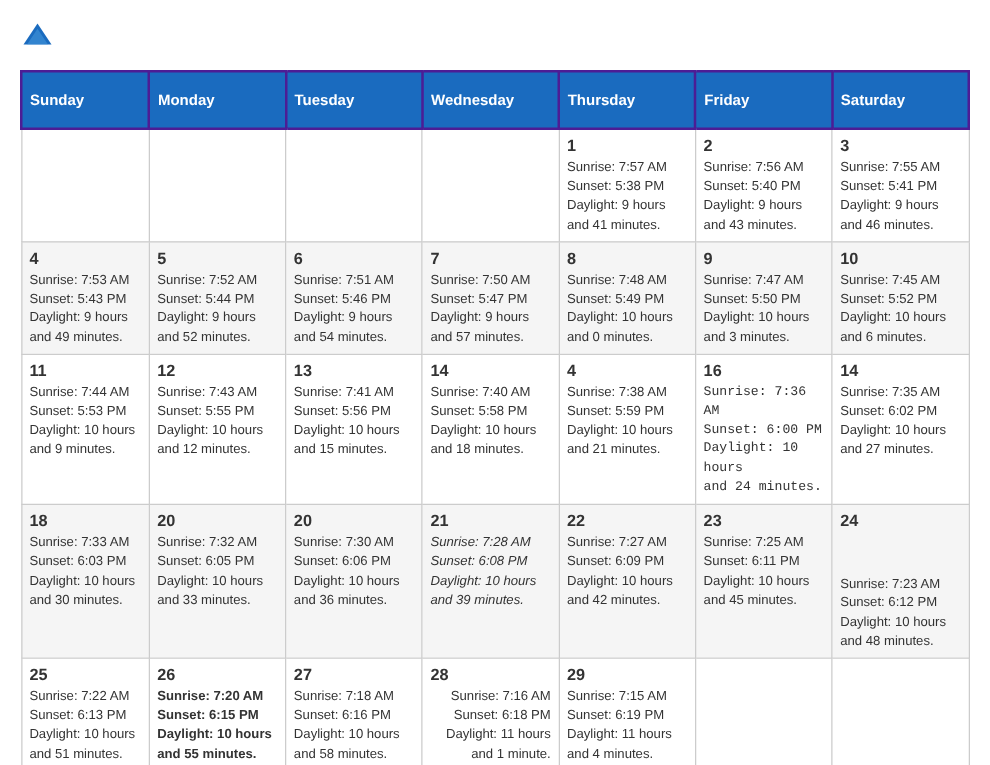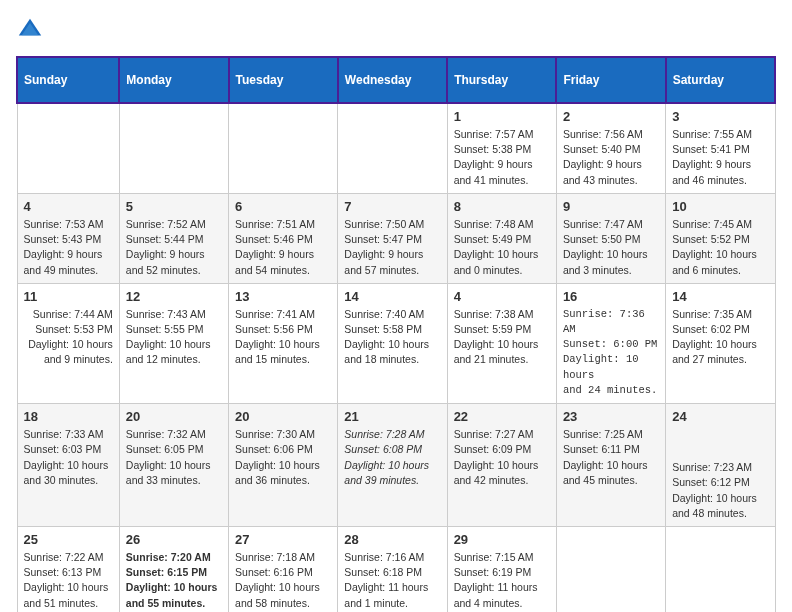--- a/index.html
+++ b/index.html
@@ -194,21 +194,21 @@
           <span class="day-number">10</span>
           <div class="day-info" style="white-space: pre-line;">Sunrise: 7:45 AM
 Sunset: 5:52 PM
 Daylight: 10 hours
 and 6 minutes.</div>
         </td>
       </tr>
       <tr>
         <td>
           <span class="day-number">11</span>
-          <div class="day-info" style="white-space: pre-line; text-align: right;">Sunrise: 7:44 AM
+          <div class="day-info" style="white-space: pre-line;">Sunrise: 7:44 AM
 Sunset: 5:53 PM
 Daylight: 10 hours
 and 9 minutes.</div>
         </td>
         <td>
           <span class="day-number">12</span>
           <div class="day-info" style="white-space: pre-line;">Sunrise: 7:43 AM
 Sunset: 5:55 PM
 Daylight: 10 hours
 and 12 minutes.</div>
@@ -317,21 +317,21 @@
         </td>
         <td>
           <span class="day-number">27</span>
           <div class="day-info" style="white-space: pre-line;">Sunrise: 7:18 AM
 Sunset: 6:16 PM
 Daylight: 10 hours
 and 58 minutes.</div>
         </td>
         <td>
           <span class="day-number">28</span>
-          <div class="day-info" style="white-space: pre-line;">Sunrise: 7:16 AM
+          <div class="day-info" style="white-space: pre-line; text-align: right;">Sunrise: 7:16 AM
 Sunset: 6:18 PM
 Daylight: 11 hours
 and 1 minute.</div>
         </td>
         <td>
           <span class="day-number">29</span>
           <div class="day-info" style="white-space: pre-line;">Sunrise: 7:15 AM
 Sunset: 6:19 PM
 Daylight: 11 hours
 and 4 minutes.</div>

